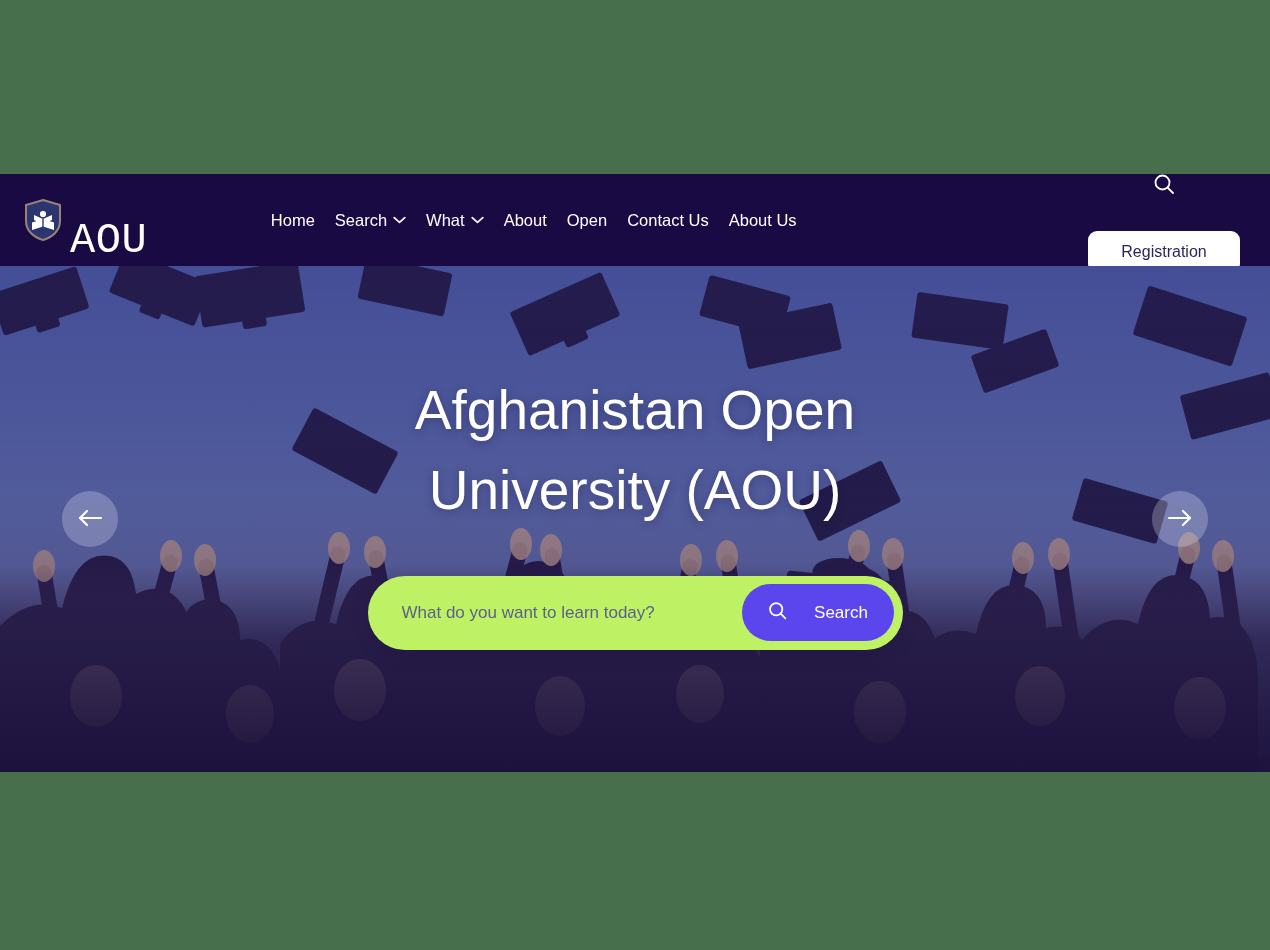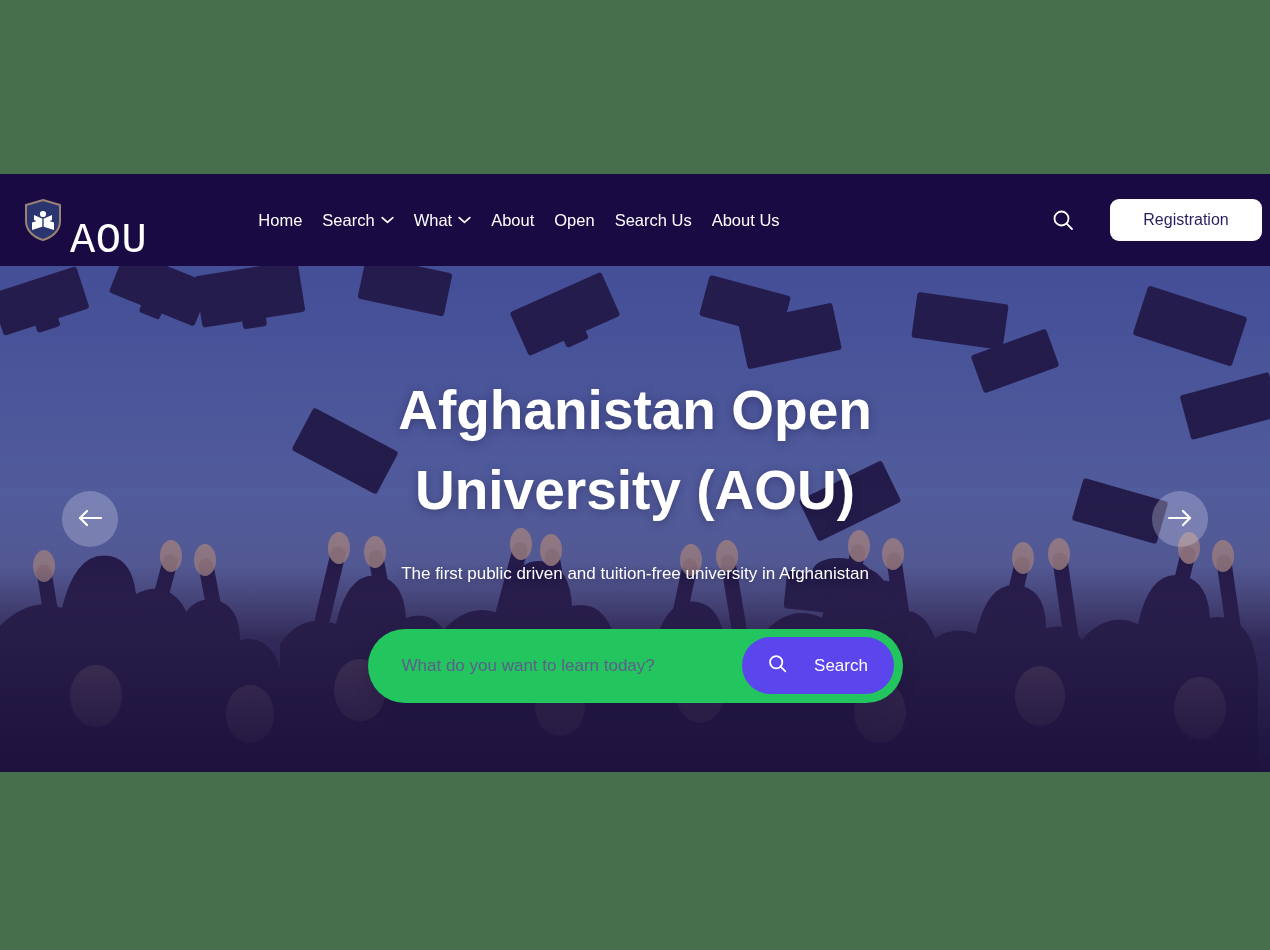--- a/index.html
+++ b/index.html
@@ -39,21 +39,21 @@
     color:#ffffff; font-size:16.5px;
     padding:6px 10px; border-radius:4px;
     cursor:pointer; white-space:nowrap;
     text-decoration:none;
     text-align:center;
   }
   .chev{ width:13px; height:8px; display:block; }
 
   .nav-right{
     display:flex; align-items:center; gap:30px;
-    margin-left:auto; margin-right:8px;
+    margin-left:auto; margin-right:30px;flex-direction:column;
   }
   .search-icon-btn{
     width:34px; height:34px;
     display:flex; align-items:center; justify-content:center;
     cursor:pointer; background:none; border:none;
   }
   .reg-btn{
     background:#ffffff; color:#2A1E5C;
     font-size:16px; font-family:"Liberation Sans", sans-serif;
     border:none; border-radius:9px;
@@ -79,34 +79,34 @@
   }
 
   .hero-content{
     position:absolute; inset:0;
     display:flex; flex-direction:column; align-items:center;
     z-index:4;
   }
   .hero-title{
     margin-top:105px;
     width:600px; text-align:center;
-    color:#ffffff; font-size:55px; font-weight:bold;
+    color:#ffffff; font-size:55px; font-weight:normal;
     line-height:1.45;
     text-shadow:0 2px 10px rgba(20,10,50,0.35);
   }
   .hero-sub{
     margin-top:33px;
     color:#ffffff; font-size:17px;
     text-shadow:0 1px 6px rgba(20,10,50,0.4);
   }
 
   .search-wrap{
     margin-top:45px;
     width:535px; height:74px;
-    background:#22c55e;
+    background:#bef264;
     border-radius:40px;
     display:flex; align-items:center;
     padding:0 9px 0 0;
     box-shadow:0 4px 18px rgba(20,10,50,0.18);
   }
   .search-field{
     flex:1; border:none; outline:none; background:transparent;
     font-family:"Liberation Sans", sans-serif;
     font-size:17px; color:#3b3b5c;
     padding-left:34px;
@@ -177,21 +177,21 @@
 
     <a class="nav-item" href="#">
       <span>About</span>
     </a>
 
     <a class="nav-item" href="#">
       <span>Open</span>
     </a>
 
     <a class="nav-item" href="#">
-      <span>Search Us</span>
+      <span>Contact Us</span>
     </a>
 
     <a class="nav-item" href="#">
       <span>About Us</span>
     </a>
 
   </nav>
 
   <div class="nav-right">
     <button class="search-icon-btn">
@@ -335,21 +335,20 @@
           <ellipse cx="1200" cy="442" rx="26" ry="31"></ellipse>
       </g>
       <rect y="300" width="1270" height="206" fill="url(#crowd)"></rect>
     </svg>
   </div>
 
   <div class="hero-tint"></div>
 
   <div class="hero-content">
     <h1 class="hero-title">Afghanistan Open University (AOU)</h1>
-    <p class="hero-sub">The first public driven and tuition-free university in Afghanistan</p>
 
     <div class="search-wrap">
       <input class="search-field" type="text" placeholder="What do you want to learn today?" style="">
       <button class="search-go">
         <span>
           <svg width="21" height="21" viewBox="0 0 24 24" aria-hidden="true">
             <circle cx="10.5" cy="10.5" r="7" fill="none" stroke="#ffffff" stroke-width="2"></circle>
             <line x1="15.6" y1="15.6" x2="21" y2="21" stroke="#ffffff" stroke-width="2" stroke-linecap="round"></line>
           </svg>
         </span>

